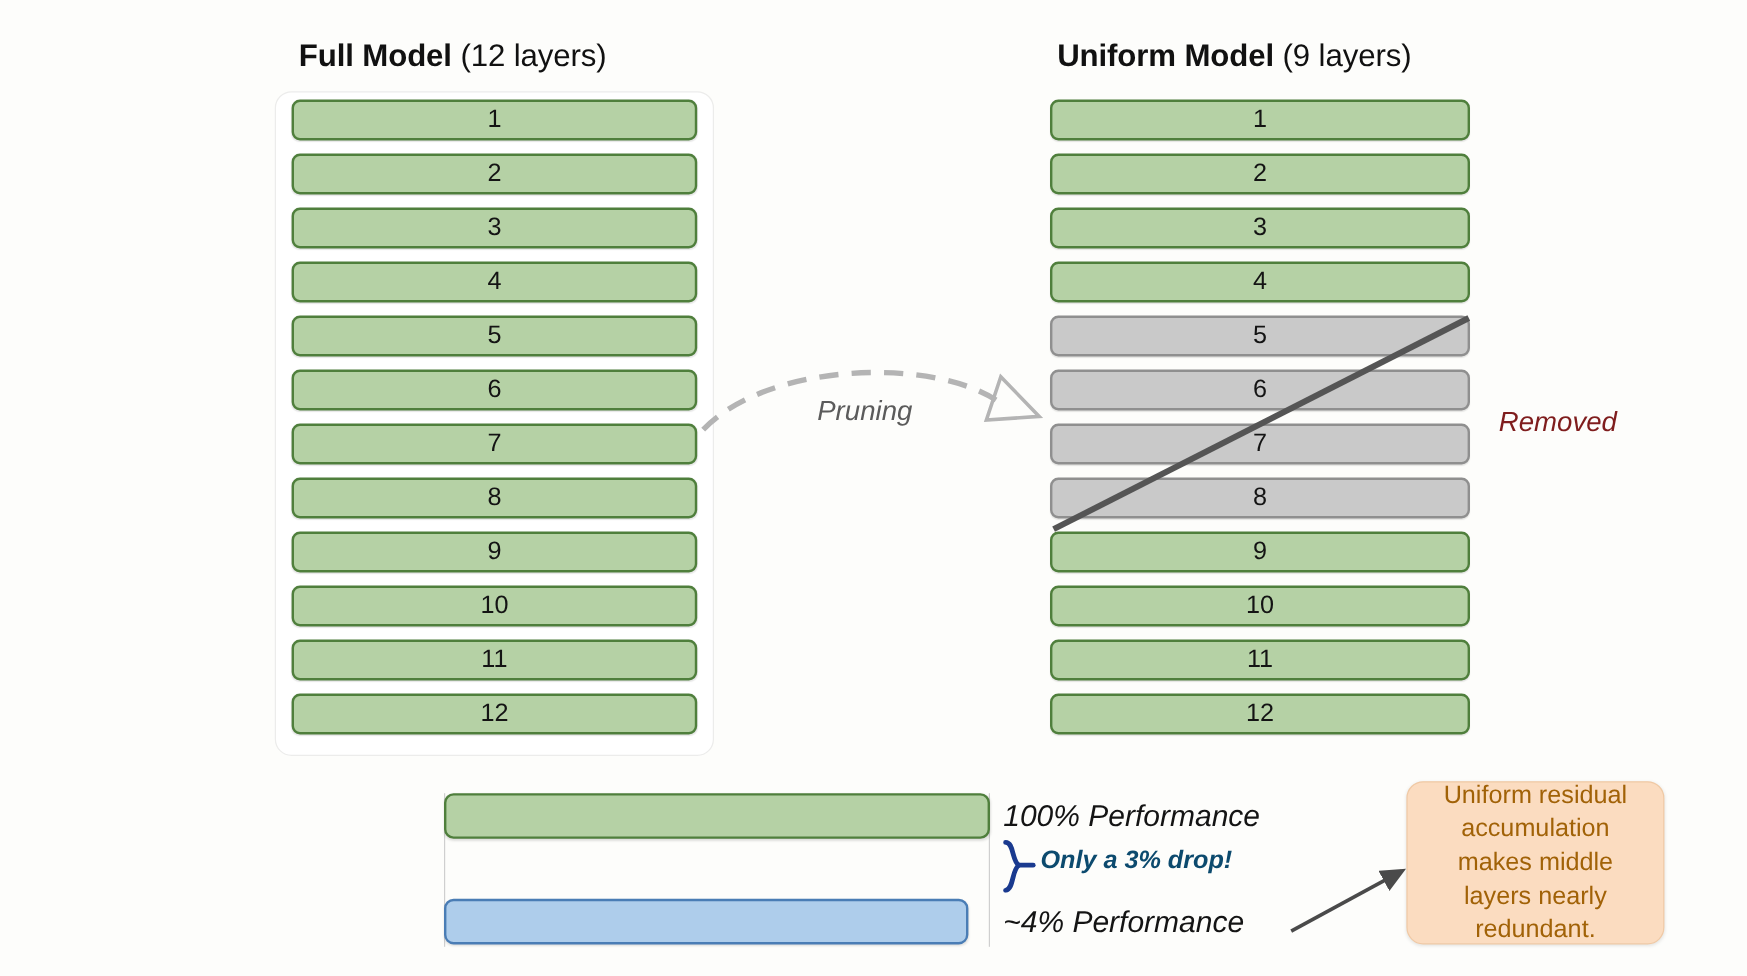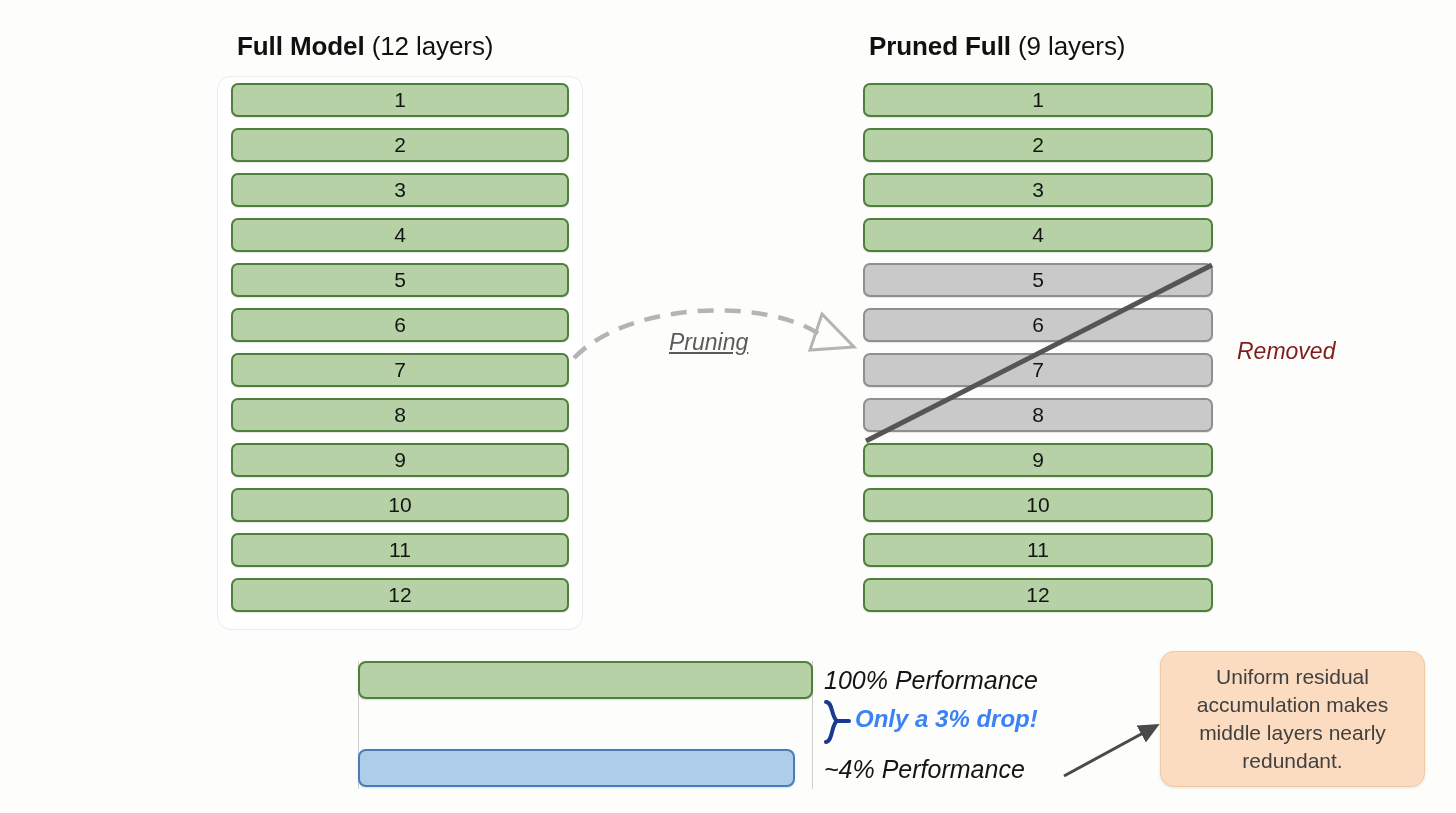--- a/index.html
+++ b/index.html
@@ -5,21 +5,21 @@
   * { box-sizing: border-box; }
   html, body { margin:0; padding:0; }
   body {
     width: 1456px; height: 813px;
     background: #fdfdfb;
     font-family: "Liberation Sans", sans-serif;
     position: relative;
     overflow: hidden;
     color: #1a1a1a;
   }
-  .stage { position:absolute; inset:0; }
+  .stage { position:absolute; inset:0;margin-left:12px; }
 
   
   .col-title {
     position:absolute;
     font-size: 26px;
     color:#111;
     white-space: nowrap;
     letter-spacing: -0.1px;
   }
   .col-title b { font-weight: 700; }
@@ -78,21 +78,20 @@
     left:570px; top:296px;
     width:300px; height:96px;
   }
   #pruning-label {
     position:absolute;
     left:669px; top:329px;
     font-size:23px;
     font-style:italic;
     color:#5b5b5b;
     white-space:nowrap;
-    text-decoration:underline;
   }
 
   
   #removed-label {
     position:absolute;
     left:1237px; top:338px;
     font-size:23px;
     font-style:italic;
     color:#7f1d1d;
     white-space:nowrap;
@@ -137,60 +136,60 @@
   #label-97  { left:824px; top:755px; }
 
   #brace-svg {
     position:absolute;
     left:820px; top:700px;
     width:32px; height:44px;
   }
   #drop-label {
     position:absolute;
     left:855px; top:705px;
-    font-size:24px;
+    font-size:21px;
     font-weight:700;
-    color:#3b82f6;
+    color:#0c4a6e;
     white-space:nowrap;
   }
 
   
   #callout {
     position:absolute;
     left:1160px; top:651px;
-    width:265px; height:136px;
+    width:215px; height:136px;
     background:#fbdcc0;
     border:1.5px solid #f0c9a4;
     border-radius:14px;
     display:flex;
     align-items:center;
     justify-content:center;
     text-align:center;
     padding:6px 14px;
     font-size:21px;
     line-height:1.33;
-    color:#404040;
+    color:#a16207;
     box-shadow:0 1px 3px rgba(0,0,0,0.10);
   }
   #callout-arrow {
     position:absolute;
     left:1060px; top:718px;
     width:110px; height:62px;
   }
 </style>
 </head>
 <body>
 
 <div class="stage">
 
   <div class="col-title" id="title-full">
     <b>Full Model</b><span> (12 layers)</span>
   </div>
   <div class="col-title" id="title-pruned">
-    <b>Pruned Full</b><span> (9 layers)</span>
+    <b>Uniform Model</b><span> (9 layers)</span>
   </div>
 
   <div id="full-panel"></div>
 
   <div class="stack" id="stack-full">
       <div class="layer-block active">
         <span>1</span>
       </div>
       <div class="layer-block active">
         <span>2</span>

